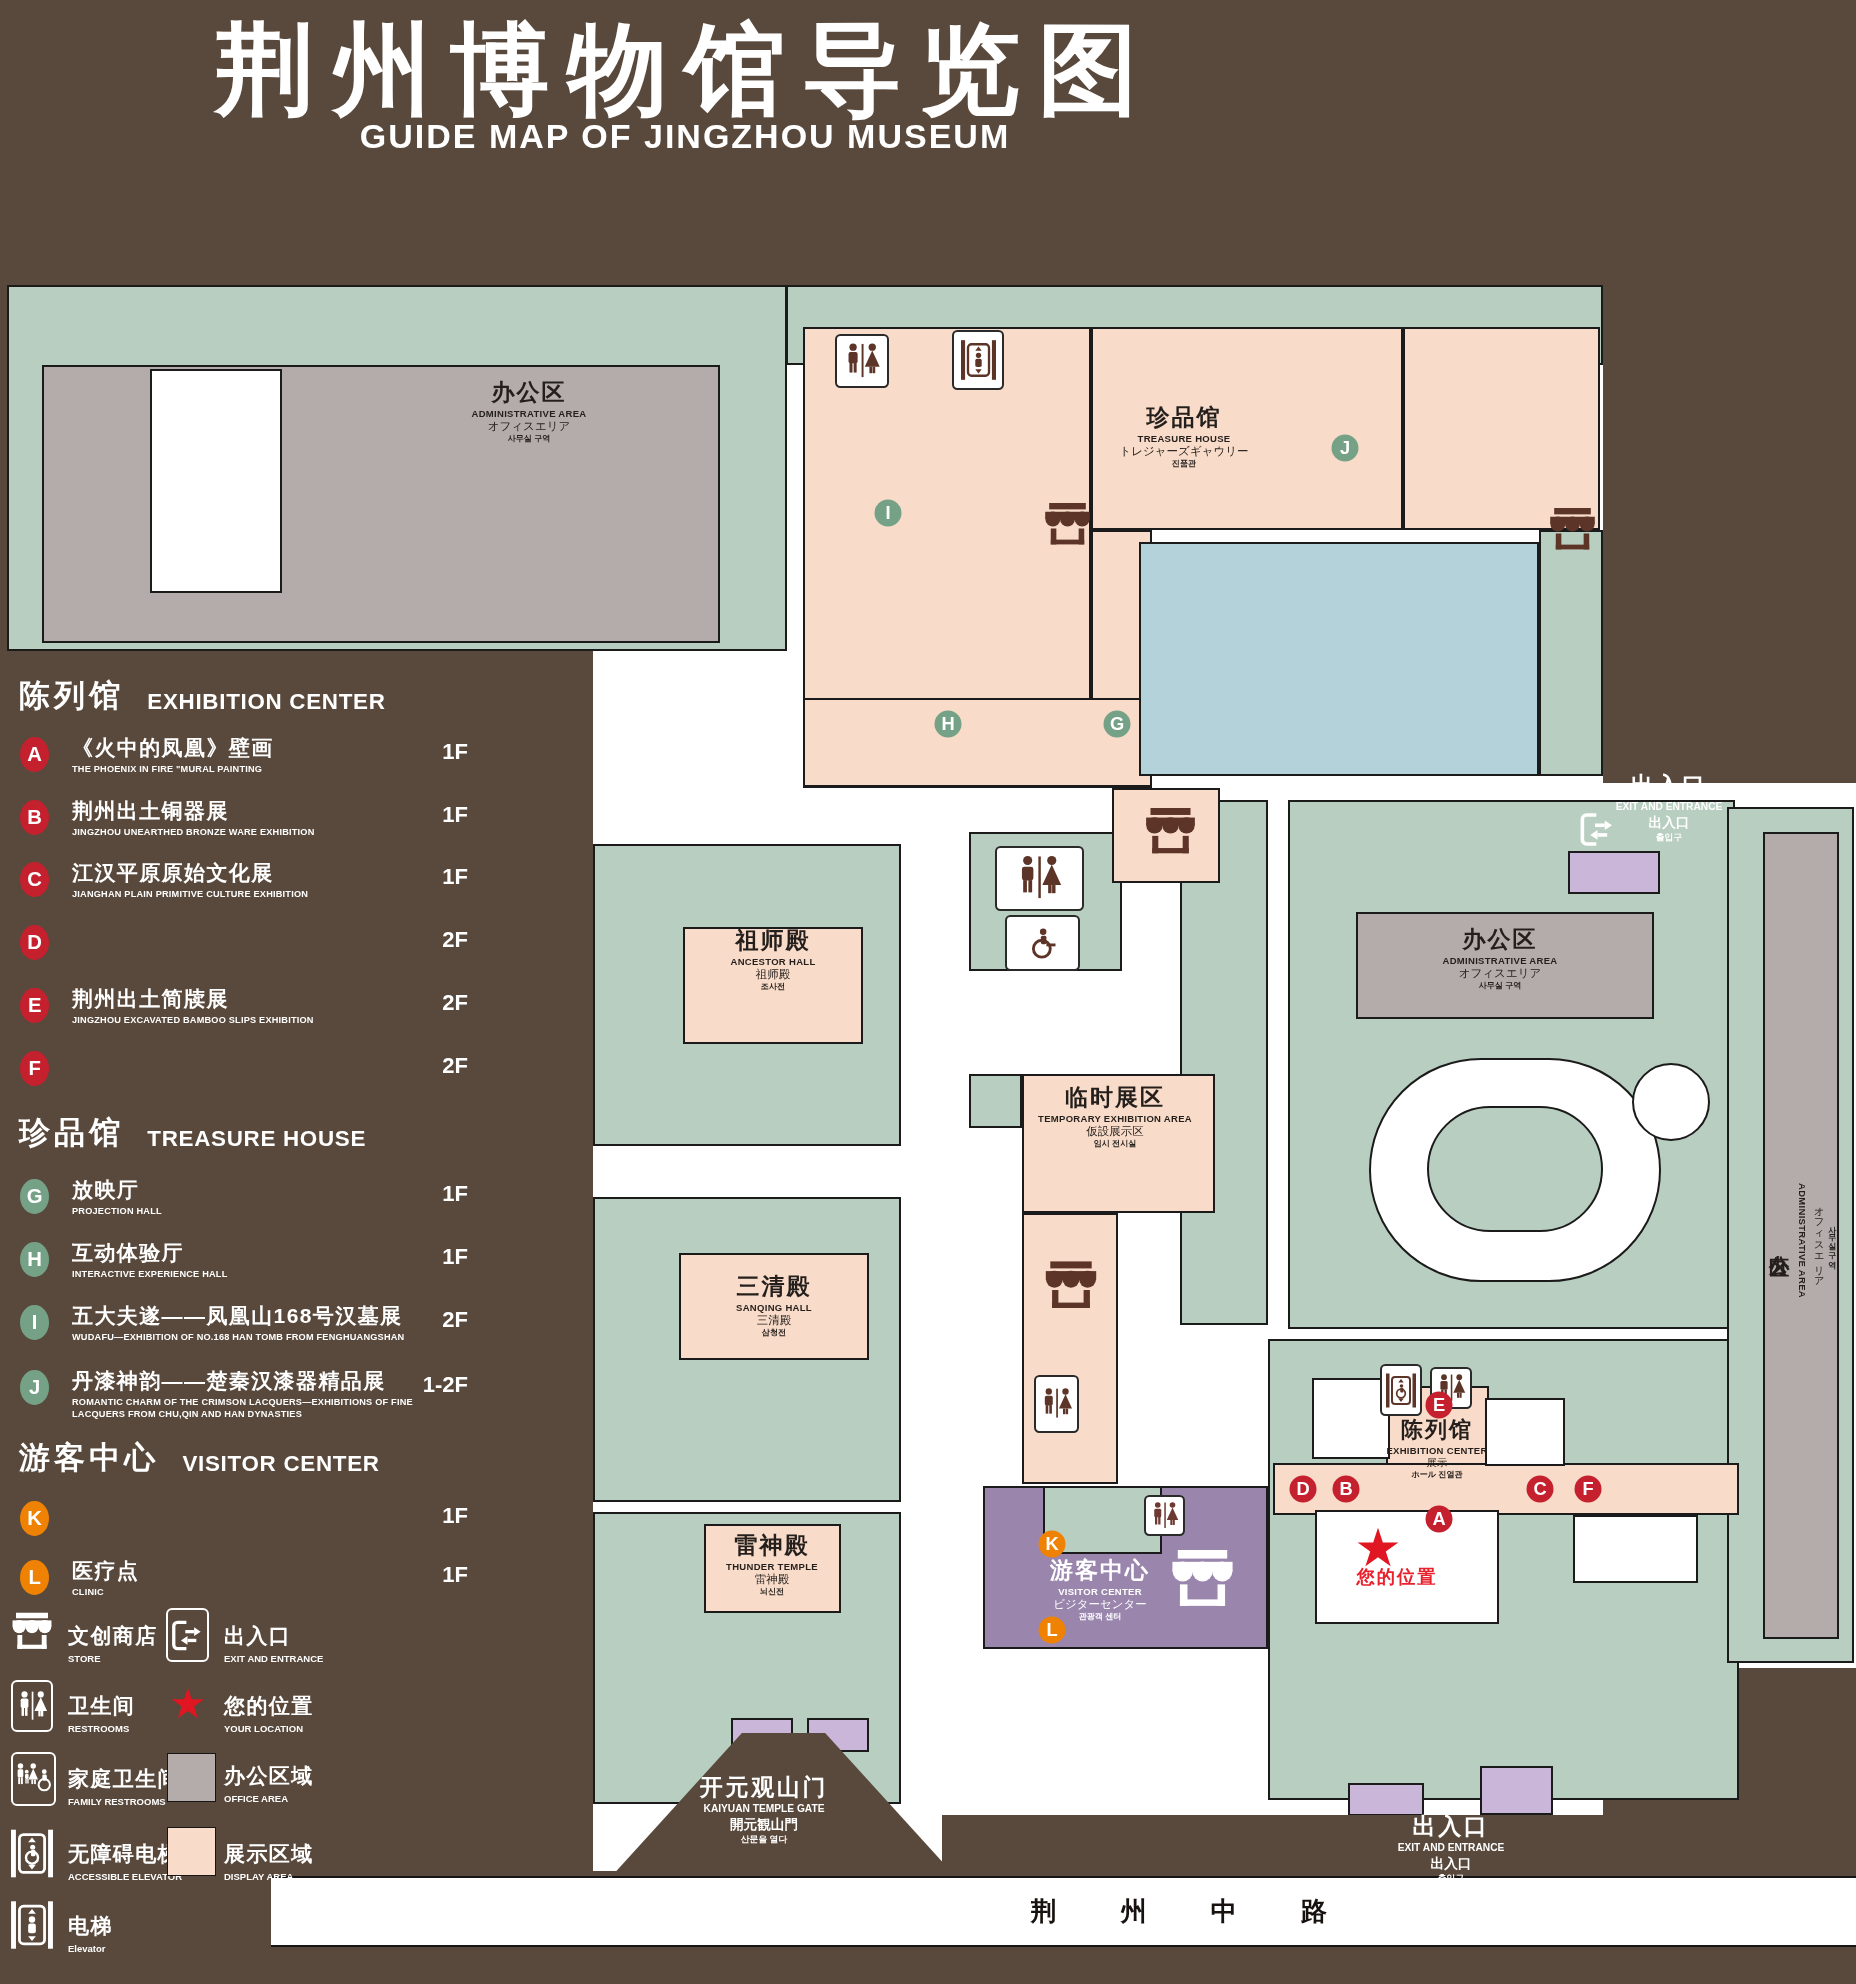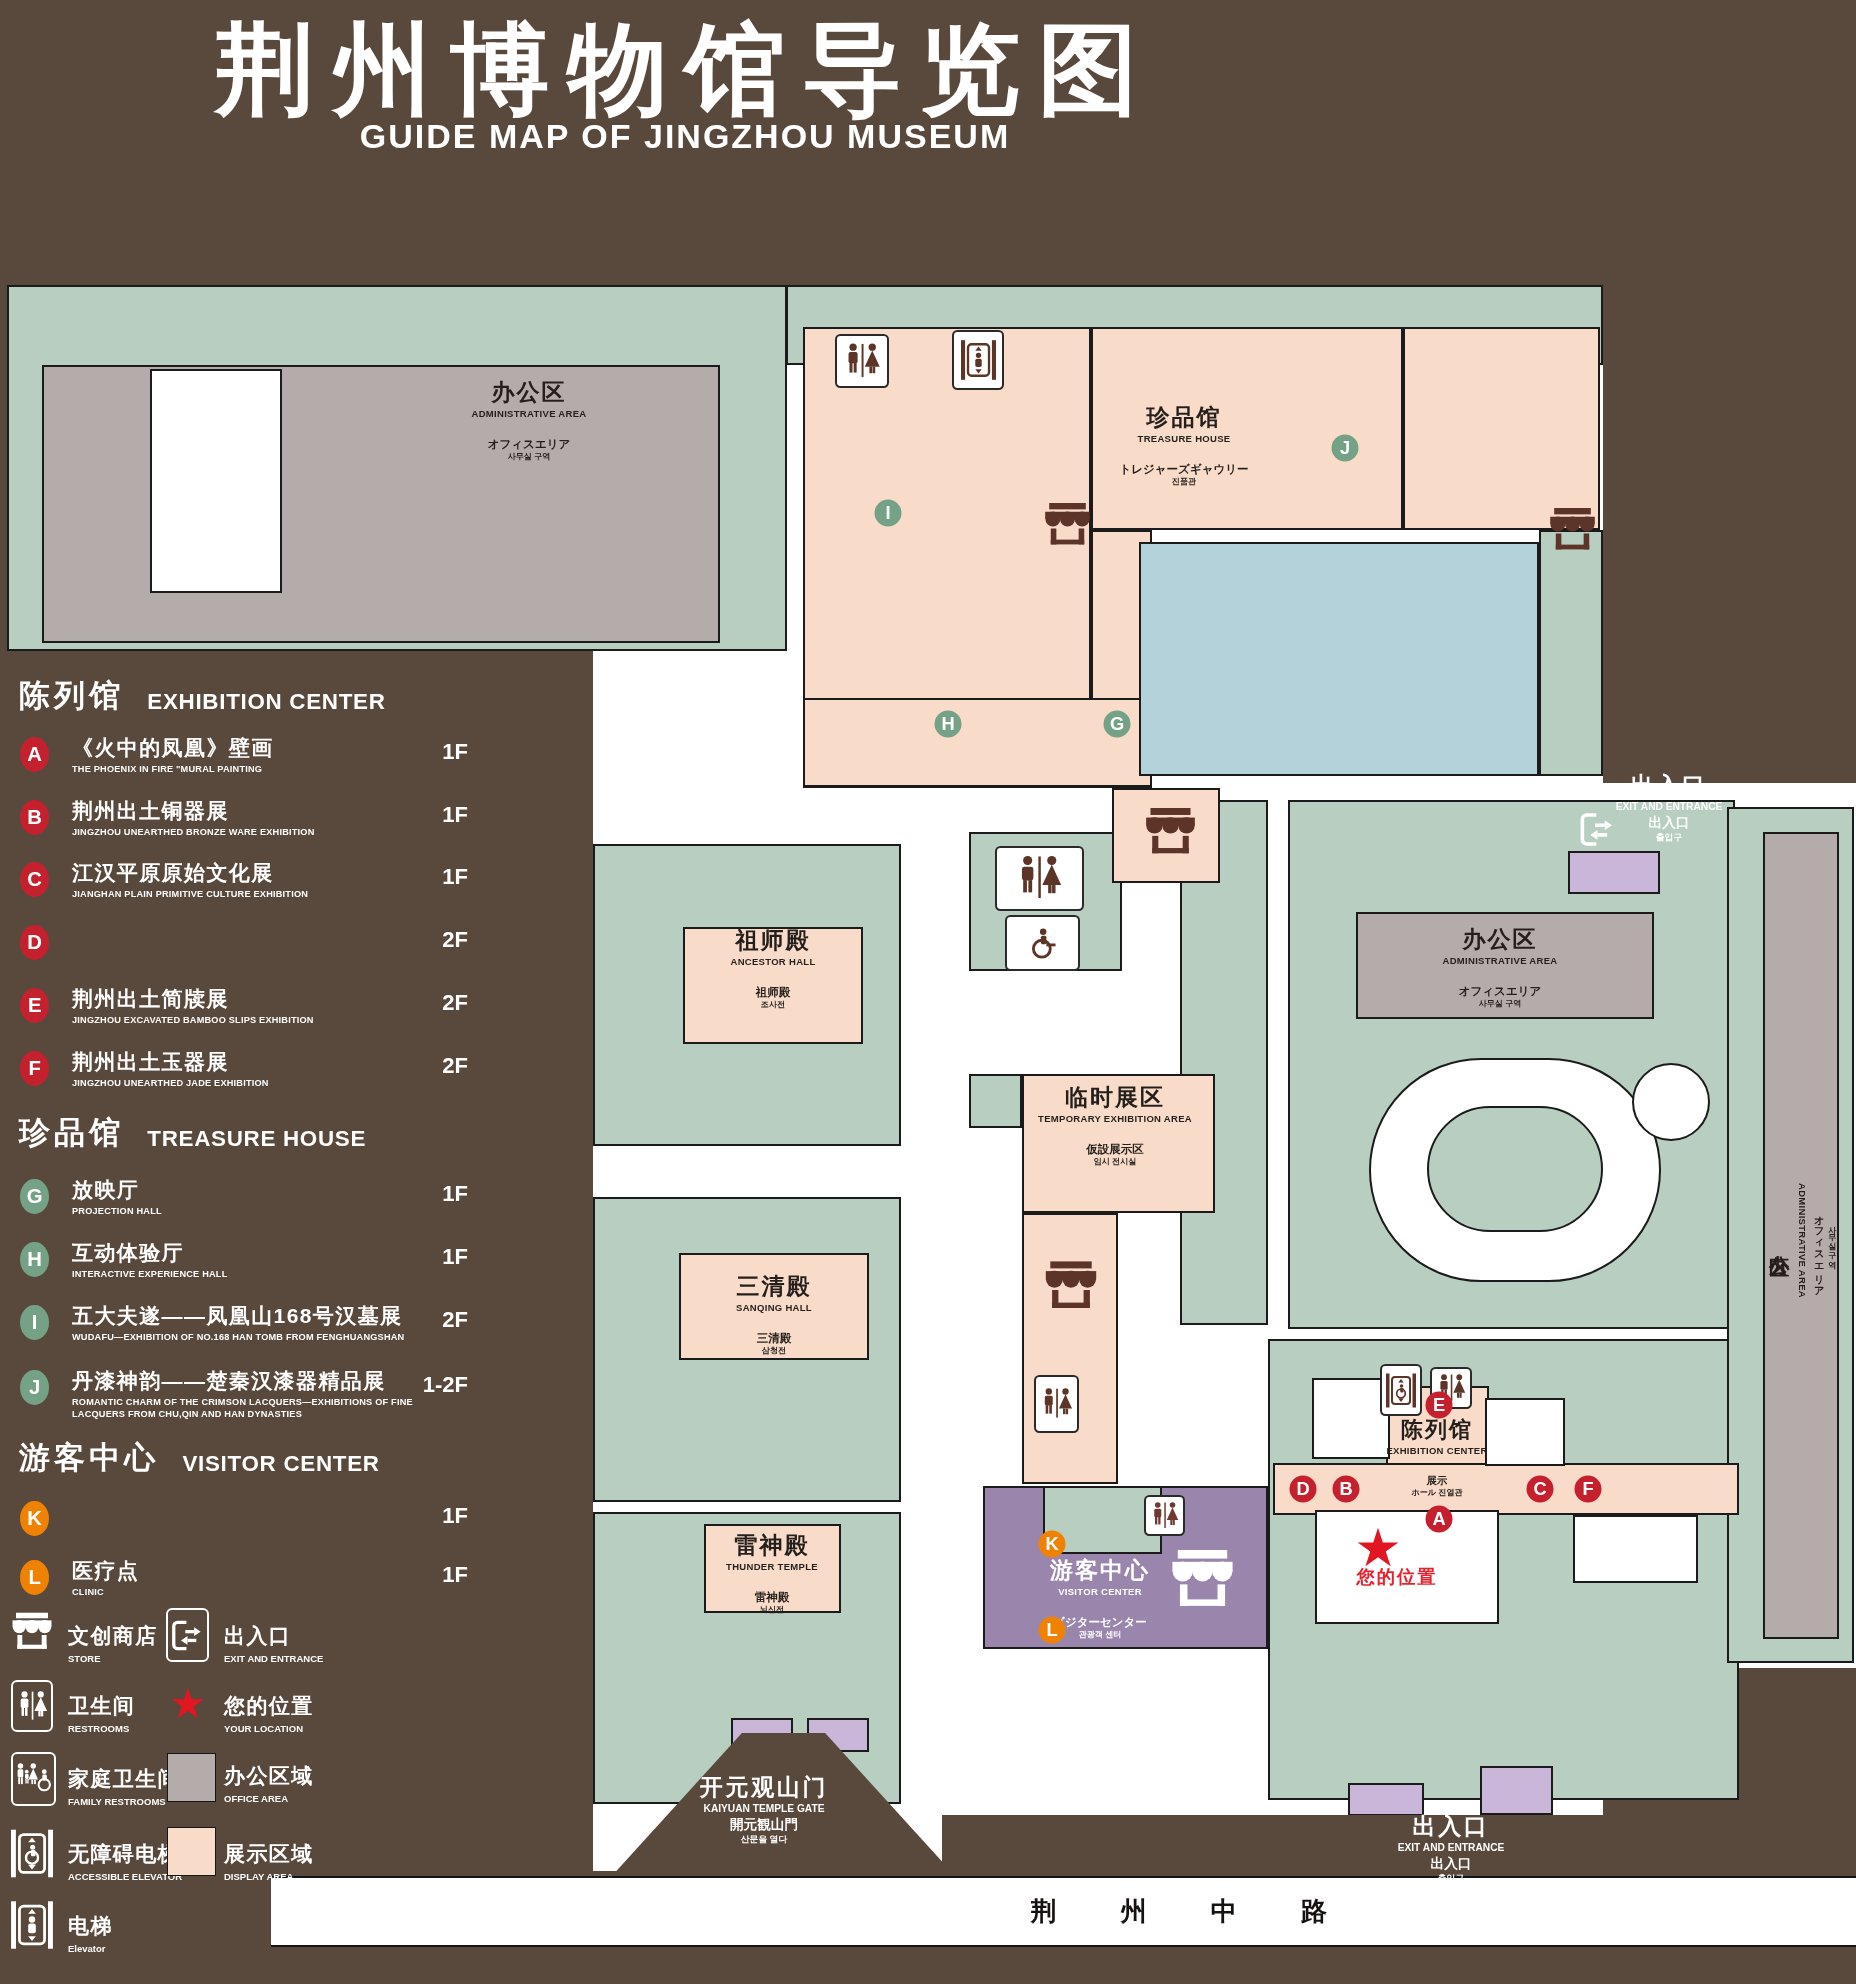--- a/index.html
+++ b/index.html
@@ -9,21 +9,21 @@
   
   .area{position:absolute;box-sizing:border-box;border:2.7px solid #1b1b1b}
   .nb{border:none}
   .g{background:#b8cec0}.pk{background:#f8dbc8}.gy{background:#b3acaa}.wh{background:#fff}
   .bl{background:#b4d2da}.pp{background:#9a86ad}.lp{background:#cab6d9}
   
   .lbl{position:absolute;transform:translateX(-50%);text-align:center;color:#241f1c;line-height:1.1;white-space:nowrap}
   .light{color:#fff}
   .m-zh{font-size:23px;font-weight:bold;letter-spacing:2px}
   .m-en{font-size:9.5px;font-weight:bold;margin-top:3.4px;letter-spacing:0.3px}
-  .m-ja{font-size:11.5px;margin-top:19px;font-weight:bold}
+  .m-ja{font-size:11.5px;margin-top:1px;font-weight:normal}
   .m-ko{font-size:8.1px;font-weight:bold;margin-top:2.7px}
   .x-zh{font-size:23px;font-weight:bold;letter-spacing:2.7px}
   .x-en{font-size:10.2px;font-weight:bold;margin-top:2.7px}
   .x-zh2{font-size:13.6px;margin-top:3.4px;font-weight:bold}
   .x-ko{font-size:8.8px;font-weight:bold;margin-top:2px}
   .vert{writing-mode:vertical-lr;text-orientation:mixed;transform:translateX(-50%);position:absolute;text-align:center;color:#241f1c;line-height:1.3}
   .vert .m-en{margin:0 4.1px}
   
   .mk{position:absolute;width:27px;height:27px;border-radius:50%;display:flex;align-items:center;justify-content:center;
       color:#fff;font-weight:bold;font-size:18.3px;transform:translate(-50%,-50%);line-height:1}
@@ -410,24 +410,20 @@
   <div class="lrow" style="top:987px">
     <span class="lbadge mk-r">E</span>
     <div class="ltxt">
         <div class="lzh">荆州出土简牍展</div>
         <div class="len">JINGZHOU EXCAVATED BAMBOO SLIPS EXHIBITION</div>
       </div>
     <span class="lfloor">2F</span>
   </div>
   <div class="lrow" style="top:1050px">
     <span class="lbadge mk-r">F</span>
-    <div class="ltxt">
-        <div class="lzh">荆州出土玉器展</div>
-        <div class="len">JINGZHOU UNEARTHED JADE EXHIBITION</div>
-      </div>
     <span class="lfloor">2F</span>
   </div>
 
   <div class="lsec" style="top:1112px">
     <span class="zh">珍品馆</span>
     <span class="en">TREASURE HOUSE</span>
   </div>
 
   <div class="lrow" style="top:1178px">
     <span class="lbadge mk-g">G</span>

